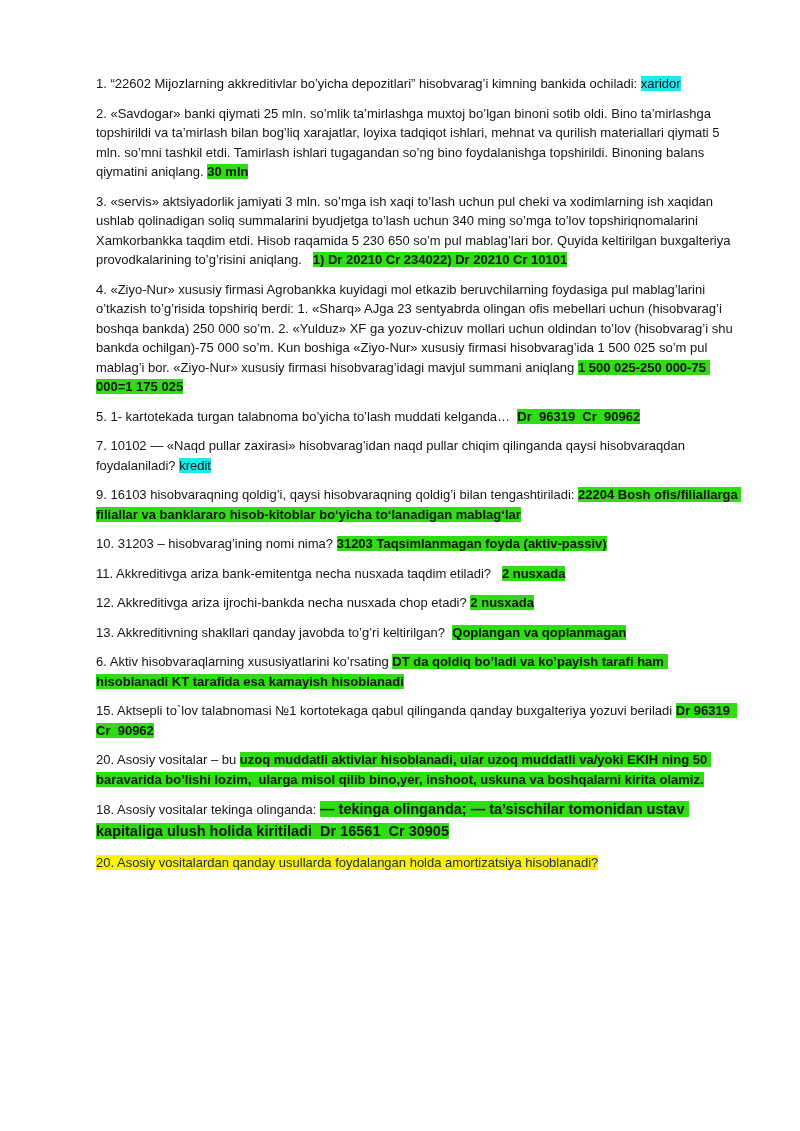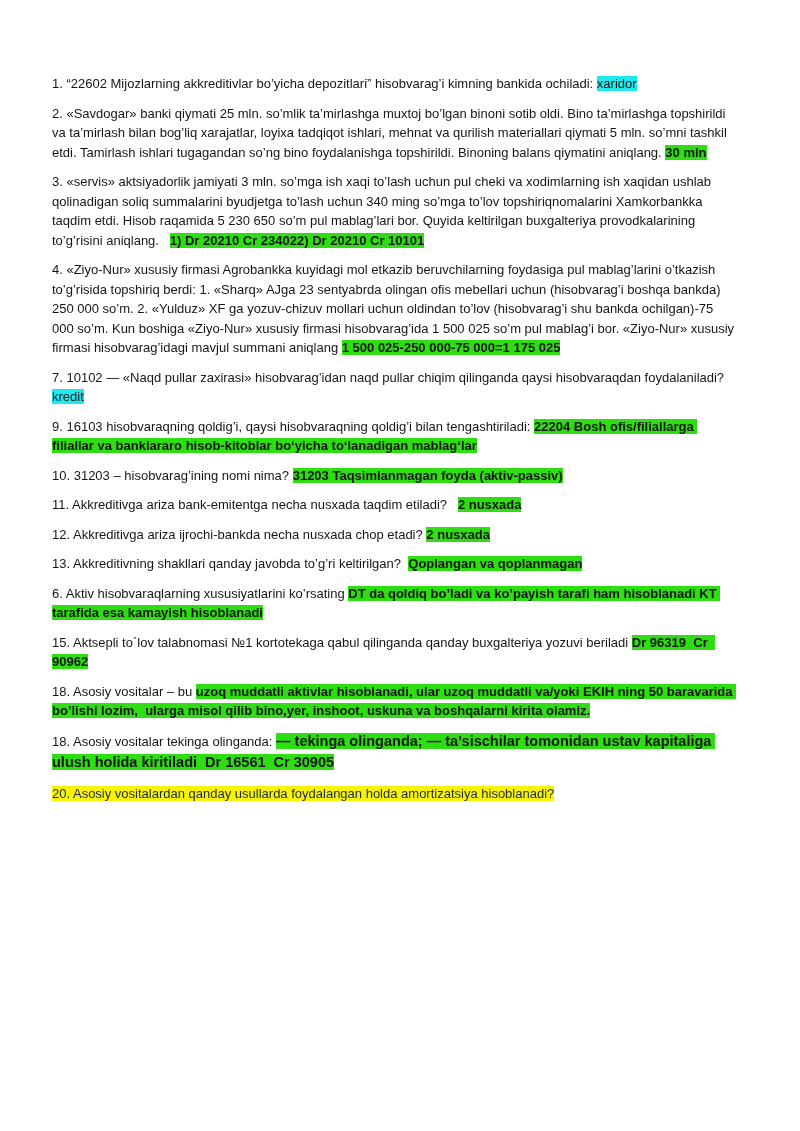--- a/index.html
+++ b/index.html
@@ -10,21 +10,21 @@
   body {
     width: 800px;
     min-height: 1131px;
     font-family: "Liberation Sans", sans-serif;
   }
   .page {
     box-sizing: border-box;
     width: 800px;
     min-height: 1131px;
     background: #ffffff;
-    padding: 74px 62px 60px 52px;
+    padding: 74px 62px 60px 96px;
   }
   p.question {
     margin: 0 0 10px 0;
     font-size: 13px;
     line-height: 1.5;
     color: var(--text, #161616);
     white-space: pre-wrap;
     text-align: left;
   }
   .hl-green  { background: var(--green,  #2edd12); font-weight: bold; }
@@ -36,25 +36,26 @@
 </style>
 </head>
 <body>
 
 <div class="page">
   <div>
       <p class="question"><span>1. “22602 Mijozlarning akkreditivlar bo’yicha depozitlari” hisobvarag’i kimning bankida ochiladi: </span><span class="hl-cyan">xaridor</span></p>
       <p class="question"><span>2. «Savdogar» banki qiymati 25 mln. so’mlik ta’mirlashga muxtoj bo’lgan binoni sotib oldi. Bino ta’mirlashga topshirildi va ta’mirlash bilan bog’liq xarajatlar, loyixa tadqiqot ishlari, mehnat va qurilish materiallari qiymati 5 mln. so’mni tashkil etdi. Tamirlash ishlari tugagandan so’ng bino foydalanishga topshirildi. Binoning balans qiymatini aniqlang. </span><span class="hl-green bold">30 mln</span></p>
       <p class="question"><span>3. «servis» aktsiyadorlik jamiyati 3 mln. so’mga ish xaqi to’lash uchun pul cheki va xodimlarning ish xaqidan ushlab qolinadigan soliq summalarini byudjetga to’lash uchun 340 ming so’mga to’lov topshiriqnomalarini Xamkorbankka taqdim etdi. Hisob raqamida 5 230 650 so’m pul mablag’lari bor. Quyida keltirilgan buxgalteriya provodkalarining to’g’risini aniqlang.   </span><span class="hl-green">1) Dr 20210 Cr 234022) Dr 20210 Cr 10101</span></p>
       <p class="question"><span>4. «Ziyo-Nur» xususiy firmasi Agrobankka kuyidagi mol etkazib beruvchilarning foydasiga pul mablag’larini o’tkazish to’g’risida topshiriq berdi: 1. «Sharq» AJga 23 sentyabrda olingan ofis mebellari uchun (hisobvarag’i boshqa bankda) 250 000 so’m. 2. «Yulduz» XF ga yozuv-chizuv mollari uchun oldindan to’lov (hisobvarag’i shu bankda ochilgan)-75 000 so’m. Kun boshiga «Ziyo-Nur» xususiy firmasi hisobvarag’ida 1 500 025 so’m pul mablag’i bor. «Ziyo-Nur» xususiy firmasi hisobvarag’idagi mavjul summani aniqlang </span><span class="hl-green bold">1 500 025-250 000-75 000=1 175 025</span></p>
+      <p class="question"><span>5. 1- kartotekada turgan talabnoma bo’yicha to’lash muddati kelganda…  </span><span class="hl-green">Dr  96319  Cr  90962</span></p>
       <p class="question"><span>7. 10102 — «Naqd pullar zaxirasi» hisobvarag’idan naqd pullar chiqim qilinganda qaysi hisobvaraqdan foydalaniladi? </span><span class="hl-cyan">kredit</span></p>
       <p class="question"><span>9. 16103 hisobvaraqning qoldig’i, qaysi hisobvaraqning qoldig’i bilan tengashtiriladi: </span><span class="hl-green bold">22204 Bosh ofis/filiallarga filiallar va banklararo hisob-kitoblar boʻyicha toʻlanadigan mablagʻlar</span></p>
       <p class="question"><span>10. 31203 – hisobvarag’ining nomi nima? </span><span class="hl-green bold">31203 Taqsimlanmagan foyda (aktiv-passiv)</span></p>
       <p class="question"><span>11. Akkreditivga ariza bank-emitentga necha nusxada taqdim etiladi?   </span><span class="hl-green">2 nusxada</span></p>
       <p class="question"><span>12. Akkreditivga ariza ijrochi-bankda necha nusxada chop etadi? </span><span class="hl-green">2 nusxada</span></p>
       <p class="question"><span>13. Akkreditivning shakllari qanday javobda to’g’ri keltirilgan?  </span><span class="hl-green">Qoplangan va qoplanmagan</span></p>
       <p class="question"><span>6. Aktiv hisobvaraqlarning xususiyatlarini ko’rsating </span><span class="hl-green">DT da qoldiq bo’ladi va ko’payish tarafi ham hisoblanadi KT tarafida esa kamayish hisoblanadi</span></p>
       <p class="question"><span>15. Aktsepli to`lov talabnomasi №1 kortotekaga qabul qilinganda qanday buxgalteriya yozuvi beriladi </span><span class="hl-green">Dr 96319  Cr  90962</span></p>
-      <p class="question"><span>18. Asosiy vositalar – bu </span><span class="hl-green">uzoq muddatli aktivlar hisoblanadi, ular uzoq muddatli va/yoki EKIH ning 50 baravarida bo’lishi lozim,  ularga misol qilib bino,yer, inshoot, uskuna va boshqalarni kirita olamiz.</span></p>
+      <p class="question"><span>20. Asosiy vositalar – bu </span><span class="hl-green">uzoq muddatli aktivlar hisoblanadi, ular uzoq muddatli va/yoki EKIH ning 50 baravarida bo’lishi lozim,  ularga misol qilib bino,yer, inshoot, uskuna va boshqalarni kirita olamiz.</span></p>
       <p class="question"><span>18. Asosiy vositalar tekinga olinganda: </span><span class="hl-green bold large">— tekinga olinganda; — ta’sischilar tomonidan ustav kapitaliga ulush holida kiritiladi  Dr 16561  Cr 30905</span></p>
       <p class="question"><span class="hl-yellow navy">20. Asosiy vositalardan qanday usullarda foydalangan holda amortizatsiya hisoblanadi?</span></p>
     </div>
 </div>
 
 </body></html>

